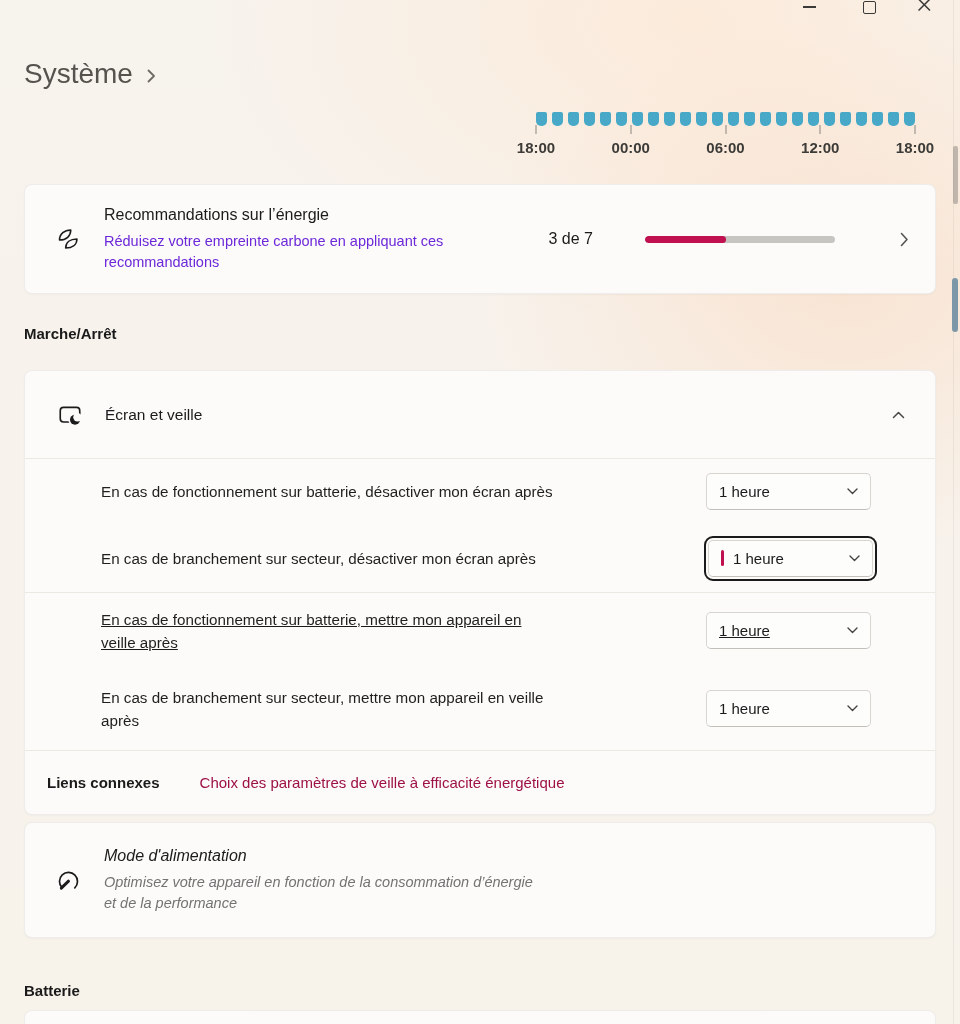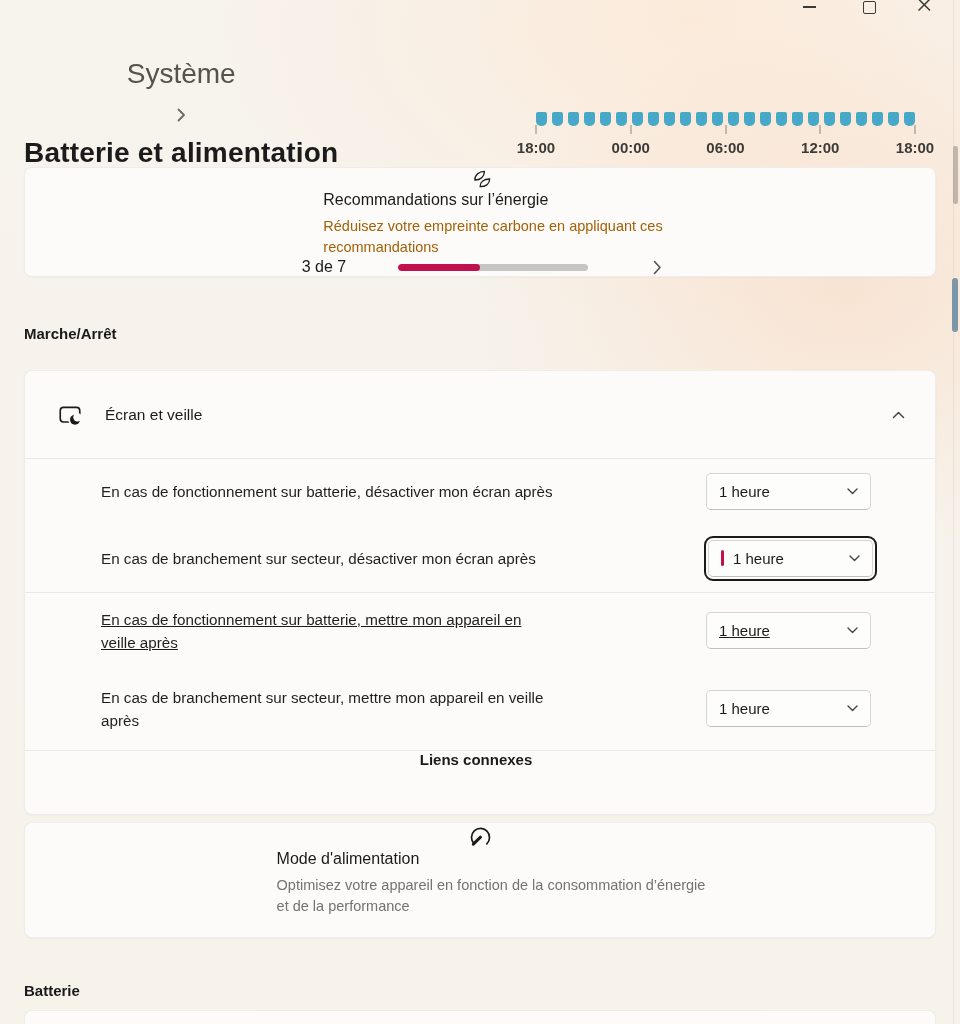--- a/index.html
+++ b/index.html
@@ -4,21 +4,21 @@
 <style>
   html,body{margin:0;padding:0;}
   body{
     width:960px;height:1024px;position:relative;overflow:hidden;
     font-family:"Liberation Sans", sans-serif;color:#1b1b1b;
     background:
       radial-gradient(540px 380px at 88% 28%, rgba(250,216,190,.55), rgba(250,216,190,0) 70%),
       radial-gradient(740px 460px at 72% 2%, rgba(252,233,215,.85), rgba(252,233,215,0) 65%),
       linear-gradient(180deg,#f7f3ed 0%,#f7f2ea 100%);
   }
-  .abs{position:absolute;flex-direction:column;}
+  .abs{position:absolute;}
   .lines{white-space:pre-line;}
 
   
   .win-min{left:803px;top:6px;width:13px;height:2px;background:#3b3a38;}
   .win-max{left:863px;top:1px;width:11px;height:11px;border:1.6px solid #3b3a38;border-radius:2px;background:transparent;}
   .win-close{left:918px;top:0px;width:13px;height:11px;}
 
   
   .crumb{left:24px;top:58px;display:flex;align-items:center;gap:14px;}
   .crumb-parent{font-size:28px;color:#56524d;}
@@ -28,58 +28,58 @@
   
   .chart{left:536px;top:112px;width:379px;}
   .cbars{display:flex;gap:5px;align-items:flex-end;height:14px;}
   .cbar{width:11px;background:var(--chart-bar,#47a8c7);border-radius:2px 2px 5px 5px;}
   .caxis{position:relative;height:44px;}
   .ctick{position:absolute;top:-1px;width:1px;height:9px;background:#8a8680;transform:translateX(-.5px);}
   .clabel{position:absolute;top:13px;transform:translateX(-50%);font-size:15px;color:#3d3b37;font-weight:bold;}
 
   
   .card{background:#fcfbf9;border:1px solid rgba(0,0,0,.055);border-radius:8px;box-shadow:0 1px 2px rgba(0,0,0,.03);box-sizing:border-box;}
-  .reco{left:24px;top:167px;width:912px;height:110px;display:flex;align-items:center;padding:0 26px 0 30px;}
+  .reco{left:24px;top:184px;width:912px;height:110px;display:flex;align-items:center;padding:0 26px 0 30px;}
   .reco-text{margin-left:22px;flex:1;}
   .reco-title{font-size:16px;margin-bottom:7px;}
-  .reco-desc{font-size:14.5px;line-height:21px;color:#a16207;}
+  .reco-desc{font-size:14.5px;line-height:21px;color:#6d28d9;}
   .reco-right{display:flex;align-items:center;gap:39px;}
   .reco-count{font-size:16px;color:#1b1b1b;margin-right:13px;white-space:nowrap;}
   .progress{width:190px;height:7px;border-radius:4px;background:var(--progress-track,#c7c5c2);overflow:hidden;}
   .progress-fill{height:100%;border-radius:4px;background:var(--accent,#c1104f);}
   .reco-chev{margin-left:26px;display:flex;align-items:center;}
 
   .sec-header{font-size:15px;font-weight:700;color:#1a1a1a;}
   .sec-power{left:24px;top:325px;}
   .sec-batt{left:24px;top:982px;}
 
   
   .ss{left:24px;top:370px;width:912px;height:445px;display:flex;flex-direction:column;}
   .ss-header{height:88px;display:flex;align-items:center;padding:0 30px 0 32px;}
   .ss-title{margin-left:22px;font-size:15.5px;flex:1;}
   .divider{border-top:1px solid #ece8e2;}
   .ss-row{display:flex;align-items:center;padding:0 64px 0 76px;}
   .ss-label{font-size:15.2px;line-height:23px;color:#211f1d;flex:1;padding-right:30px;}
   .r1{height:66px;} .r2{height:68px;} .r3{height:76px;text-decoration:underline;} .r4{height:82px;}
-  .ss-links{height:64px;display:flex;align-items:center;padding:0 30px 0 22px;flex-direction:column;}
+  .ss-links{height:64px;display:flex;align-items:center;padding:0 30px 0 22px;}
   .links-label{font-size:15px;font-weight:700;}
   .links-a{font-size:15px;color:var(--link,#9e1146);margin-left:40px;cursor:pointer;}
 
   
   .dropdown{width:165px;height:37px;box-sizing:border-box;background:#fdfdfc;
     border:1px solid #d8d4d0;border-bottom-color:#c3c0bc;border-radius:5px;
     display:flex;align-items:center;padding:0 12px;flex:none;cursor:default;}
   .dd-text{font-size:15px;color:#1b1b1b;flex:1;}
   .focus-ring{border:2px solid #1a1a1a;border-radius:9px;padding:2px;flex:none;margin-right:-6px;}
   .accent-pill{width:3px;height:16px;border-radius:2px;background:var(--accent,#c1104f);margin-right:9px;flex:none;}
   .dd-wide{width:245px;height:38px;}
 
   
   .pm{left:24px;top:822px;width:912px;height:116px;display:flex;align-items:center;padding:0 30px;}
-  .pm-text{margin-left:22px;flex:1;}
+  .pm-text{margin-left:22px;flex:1;font-style:italic;}
   .pm-title{font-size:16px;margin-bottom:7px;}
   .pm-desc{font-size:14.5px;line-height:21px;color:#737373;}
 
   
   .bottom-card{left:24px;top:1010px;width:912px;height:16px;background:#fcfbf9;
     border:1px solid rgba(0,0,0,.055);border-bottom:none;border-radius:8px 8px 0 0;box-sizing:border-box;}
 
   
   .edge-line{right:6px;top:0;width:1px;height:1024px;background:rgba(0,0,0,.05);}
   .scroll-smudge{left:953px;top:146px;width:5px;height:58px;border-radius:2px;background:rgba(88,86,82,.35);}
@@ -99,21 +99,20 @@
   </svg>
 </div>
 
 <div class="abs crumb">
   <span class="crumb-parent">Système</span>
   <span class="crumb-sep">
     <svg width="9" height="16" viewBox="0 0 9 16">
         <polyline points="1.5,2.5 7,8 1.5,13.5" fill="none" stroke="#6e6a64" stroke-width="1.8" stroke-linecap="round" stroke-linejoin="round"></polyline>
       </svg>
   </span>
-  <span class="crumb-cur">Batterie et alimentation</span>
 </div>
 
 <div class="abs chart">
   <div class="cbars">
       <div class="cbar" style="height: 14px;"></div>
       <div class="cbar" style="height: 14px;"></div>
       <div class="cbar" style="height: 14px;"></div>
       <div class="cbar" style="height: 14px;"></div>
       <div class="cbar" style="height: 14px;"></div>
       <div class="cbar" style="height: 14px;"></div>
@@ -235,20 +234,21 @@
       <svg width="11" height="7" viewBox="0 0 11 7">
           <polyline points="1,1 5.5,5.5 10,1" fill="none" stroke="#454341" stroke-width="1.4" stroke-linecap="round" stroke-linejoin="round"></polyline>
         </svg>
     </div>
   </div>
 
   <div class="divider"></div>
 
   <div class="ss-links">
     <span class="links-label">Liens connexes</span>
+    <span class="links-a">Choix des paramètres de veille à efficacité énergétique</span>
   </div>
 </div>
 
 <div class="abs card pm">
   <svg width="27" height="27" viewBox="0 0 24 24">
     <path d="M6.2 18.3 A8 8 0 1 1 17.6 18.5" fill="none" stroke="#1b1b1b" stroke-width="1.5" stroke-linecap="round"></path>
     <line x1="12" y1="12.6" x2="5.6" y2="18.8" stroke="#1b1b1b" stroke-width="2.6" stroke-linecap="round"></line>
     <line x1="15.6" y1="9.2" x2="14" y2="10.8" stroke="#fcfbf9" stroke-width="1.6" stroke-linecap="round"></line>
   </svg>
   <div class="pm-text">

